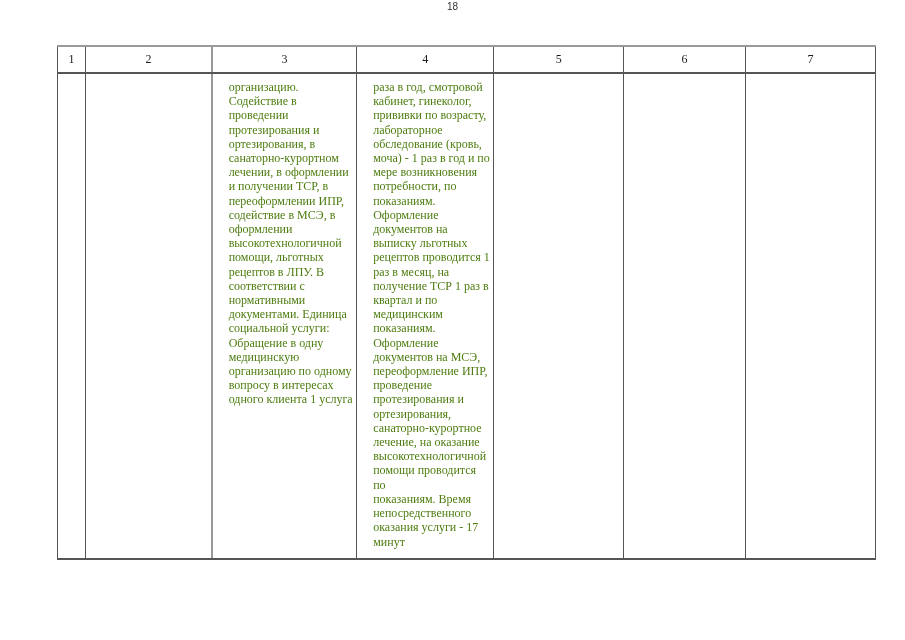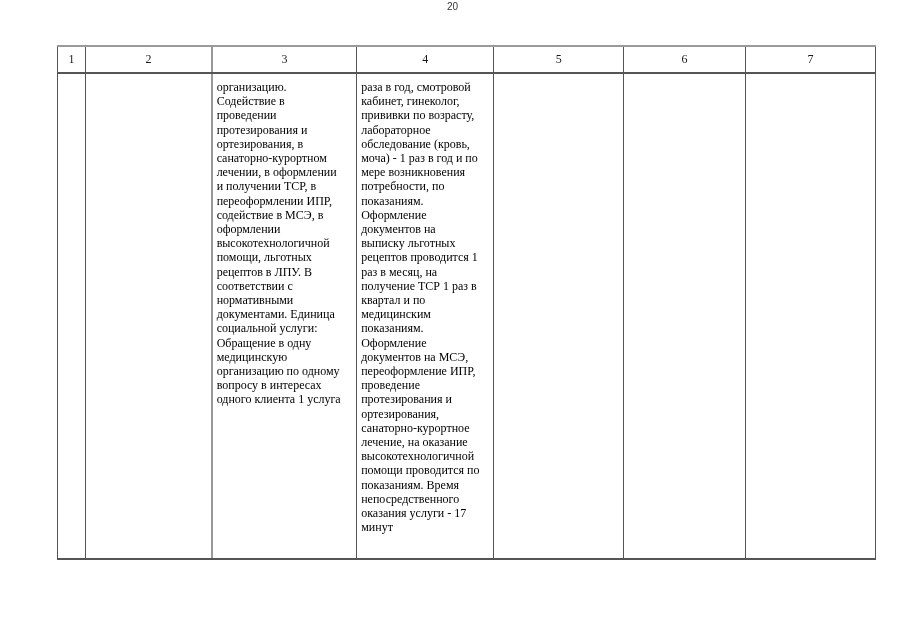--- a/index.html
+++ b/index.html
@@ -55,29 +55,29 @@
     .c1 { width: 28px; }
     .c2 { width: 125px; }
     .c3 { width: 144px; border-left: 2px solid #999 !important; }
     .c4 { width: 136px; }
     .c5 { width: 129px; }
     .c6 { width: 121px; }
     .c7 { width: 129px; }
     .cell-text {
       font-size: 12px;
       line-height: 14.2px;
-      padding: 6px 3px 0 4px;
+      padding: 6px 3px 0 16px;
       white-space: pre-line;
-      color: #000000;
+      color: #4d7c0f;
     }
   </style>
 </head>
 <body>
 
-<div class="page-number">20</div>
+<div class="page-number">18</div>
 
 <table class="doc-table">
   <colgroup>
     <col class="c1">
       <col class="c2">
       <col class="c3">
       <col class="c4">
       <col class="c5">
       <col class="c6">
       <col class="c7">

